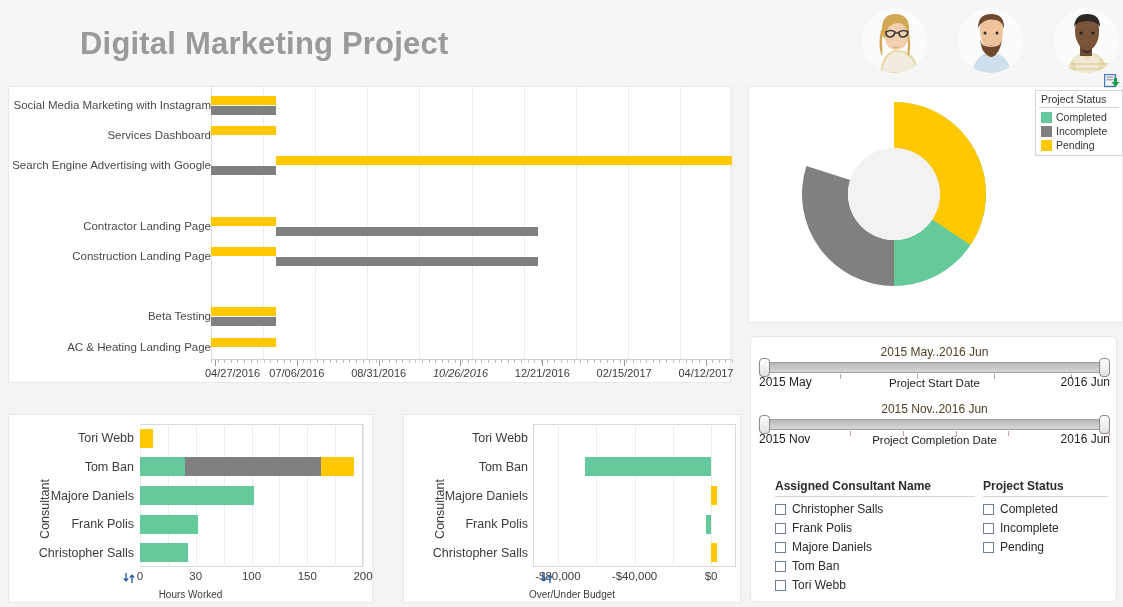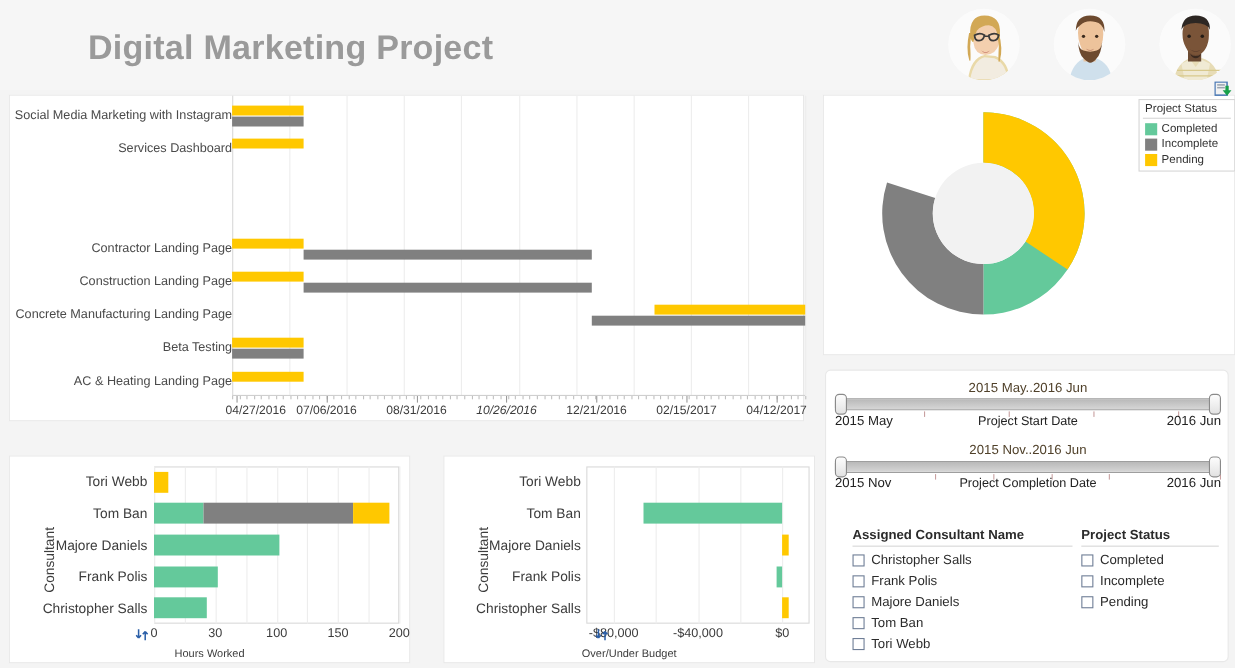--- a/index.html
+++ b/index.html
@@ -187,34 +187,34 @@
     <div class="g-rows" id="g-rows">
         <div class="g-row" style="top: 3px;">
           <div class="g-label">Social Media Marketing with Instagram</div>
           <div class="g-bar plan" style="left: 202px; width: 65.125px; background: rgb(255, 200, 0);"></div>
           <div class="g-bar actual" style="left: 202px; width: 65.125px; background: rgb(128, 128, 128);"></div>
         </div>
         <div class="g-row" style="top: 33.2px;">
           <div class="g-label">Services Dashboard</div>
           <div class="g-bar plan" style="left: 202px; width: 65.125px; background: rgb(255, 200, 0);"></div>
         </div>
+        <div class="g-row" style="top: 63.4px;">
+          <div class="g-label">Search Engine Advertising with Google</div>
+          <div class="g-bar plan" style="left: 267.125px; width: 455.875px; background: rgb(255, 200, 0);"></div>
+          <div class="g-bar actual" style="left: 202px; width: 65.125px; background: rgb(128, 128, 128);"></div>
+        </div>
         <div class="g-row" style="top: 123.8px;">
           <div class="g-label">Contractor Landing Page</div>
           <div class="g-bar plan" style="left: 202px; width: 65.125px; background: rgb(255, 200, 0);"></div>
           <div class="g-bar actual" style="left: 267.125px; width: 262.063px; background: rgb(128, 128, 128);"></div>
         </div>
         <div class="g-row" style="top: 154px;">
           <div class="g-label">Construction Landing Page</div>
           <div class="g-bar plan" style="left: 202px; width: 65.125px; background: rgb(255, 200, 0);"></div>
           <div class="g-bar actual" style="left: 267.125px; width: 262.063px; background: rgb(128, 128, 128);"></div>
-        </div>
-        <div class="g-row" style="top: 184.2px;">
-          <div class="g-label">Concrete Manufacturing Landing Page</div>
-          <div class="g-bar plan" style="left: 585.977px; width: 137.023px; background: rgb(255, 200, 0);"></div>
-          <div class="g-bar actual" style="left: 529.188px; width: 193.812px; background: rgb(128, 128, 128);"></div>
         </div>
         <div class="g-row" style="top: 214.4px;">
           <div class="g-label">Beta Testing</div>
           <div class="g-bar plan" style="left: 202px; width: 65.125px; background: rgb(255, 200, 0);"></div>
           <div class="g-bar actual" style="left: 202px; width: 65.125px; background: rgb(128, 128, 128);"></div>
         </div>
         <div class="g-row" style="top: 244.6px;">
           <div class="g-label">AC &amp; Heating Landing Page</div>
           <div class="g-bar plan" style="left: 202px; width: 65.125px; background: rgb(255, 200, 0);"></div>
         </div>

